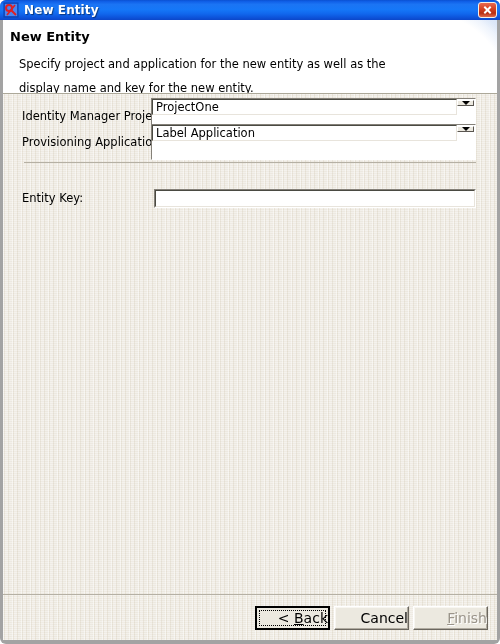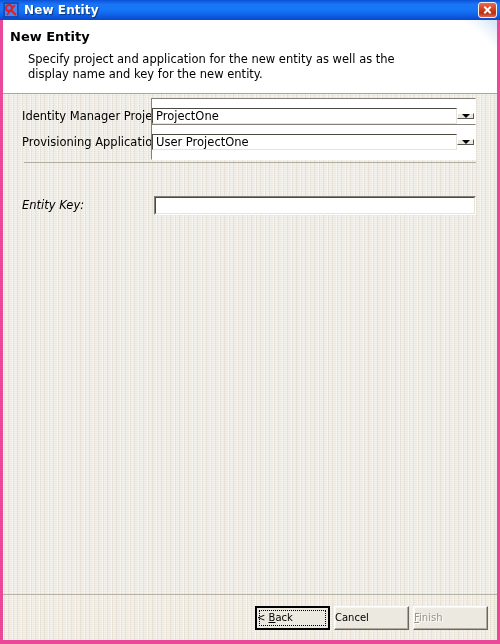--- a/index.html
+++ b/index.html
@@ -11,22 +11,23 @@
     font-family: "DejaVu Sans", sans-serif;
     -webkit-font-smoothing: none;
   }
 
   
   #window {
     position: relative;
     width: 500px;
     height: 644px;
     box-sizing: border-box;
-    background: #ec4899;
-    overflow: hidden;
+    background: #a3a3a3;
+    overflow: hidden;
+    border-radius: 6px;
   }
 
   
   #titlebar {
     position: absolute;
     left: 0; top: 0;
     width: 500px;
     height: 20px;
     background: linear-gradient(to bottom,
        #0b51d2 0%, #1060e8 8%, #1b74f4 22%,
@@ -116,25 +117,25 @@
   }
   #header-title {
     position: absolute;
     left: 7px; top: 9px;
     font-size: 13px;
     font-weight: bold;
     color: #000000;
   }
   #header-desc {
     position: absolute;
-    left: 25px; top: 32px;
+    left: 16px; top: 32px;
     width: 400px;
     font-size: 11.5px;
     color: #000000;
-    line-height: 15px;
+    line-height: 24px;
   }
 
   
   #body {
     position: relative;
     height: 546px;
     background-color: #ece8df;
     background-image:
       repeating-linear-gradient(to right,
         rgba(255,255,255,0.55) 0px, rgba(255,255,255,0.55) 1px,
@@ -167,21 +168,21 @@
   .combo {
     position: absolute;
     left: 148px;
     width: 325px;
     height: 36px;
     box-sizing: border-box;
     border: 1px solid;
     border-color: #848078 #ffffff #ffffff #848078;
     background: #ffffff;
     display: flex;
-    align-items: center;
+    align-items: flex-start;
     cursor: default;
   }
   .combo-inner {
     flex: 1 1 auto;
     border: 1px solid;
     border-color: #4a4a42 #e8e4dc #e8e4dc #4a4a42;
     background: #ffffff;
     display: flex;
     align-items: center;
     overflow: hidden;
@@ -270,29 +271,29 @@
     justify-content: flex-end;
     padding-right: 9px;
     box-sizing: border-box;
     gap: 4px;
   }
   .btn {
     position: relative;
     width: 75px;
     height: 24px;
     box-sizing: border-box;
-    font-size: 10px;
+    font-size: 14px;
     color: #000000;
     background: #ece9e0;
     border: 1px solid;
     border-color: #ffffff #6b675f #6b675f #ffffff;
     box-shadow: inset -1px -1px 0 #b0aba0, inset 1px 1px 0 #f8f6f1;
     display: flex;
     align-items: center;
-    justify-content: flex-start;
+    justify-content: flex-end;
     cursor: pointer;
     font-family: "DejaVu Sans", sans-serif;
   }
   .btn.default {
     border: 2px solid #000000;
     box-shadow: none;
     background: #ece9e0;
   }
   .btn.default .btn-focus {
     position: absolute;
@@ -348,31 +349,31 @@
           <div class="combo-btn">
             <span class="arrow-down"></span>
           </div>
         </div>
       </div>
 
       <div class="form-row" style="top:37px;">
         <div class="field-label">Provisioning Application:</div>
         <div class="combo">
           <div class="combo-inner">
-            <span class="combo-value">User ProjectOne</span>
+            <span class="combo-value">Label Application</span>
           </div>
           <div class="combo-btn">
             <span class="arrow-down"></span>
           </div>
         </div>
       </div>
 
       <div class="separator" style="left:21px; right:21px; top:68px;"></div>
 
-      <div class="form-row" style="top:100px;font-style:italic;">
+      <div class="form-row" style="top:93px;">
         <div class="field-label">Entity Key:</div>
         <div class="textfield">
           <div class="textfield-inner">
             <span class="textfield-value"></span>
           </div>
         </div>
       </div>
 
 
       <div id="buttonbar">

